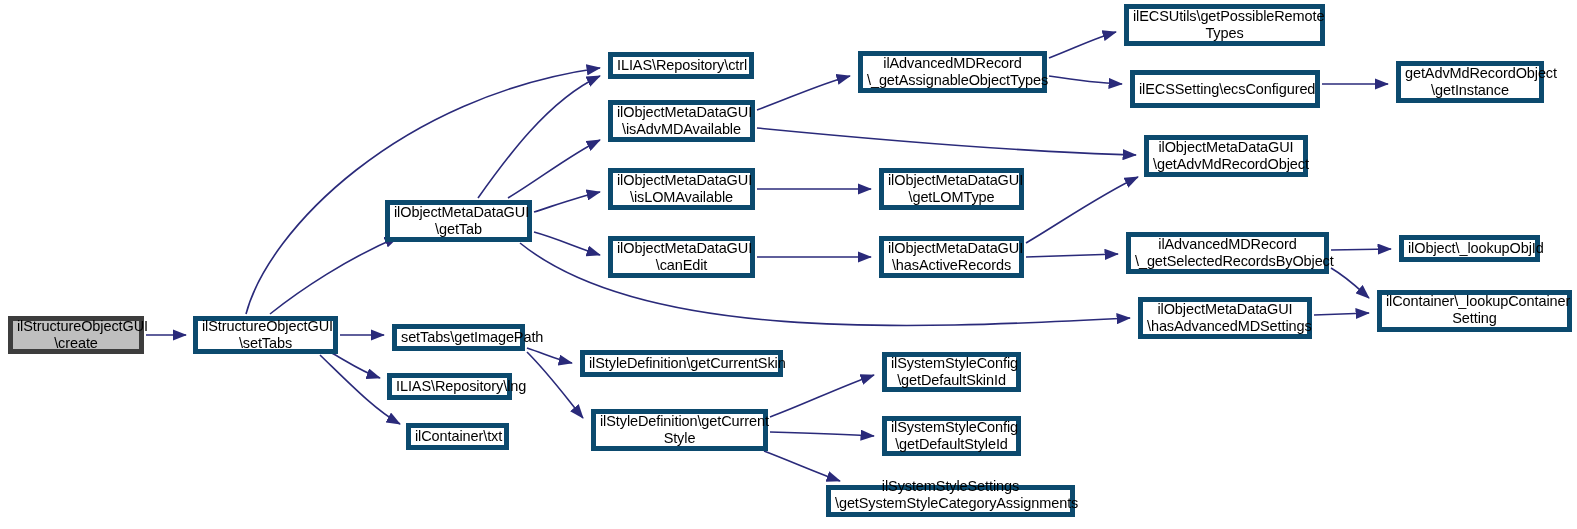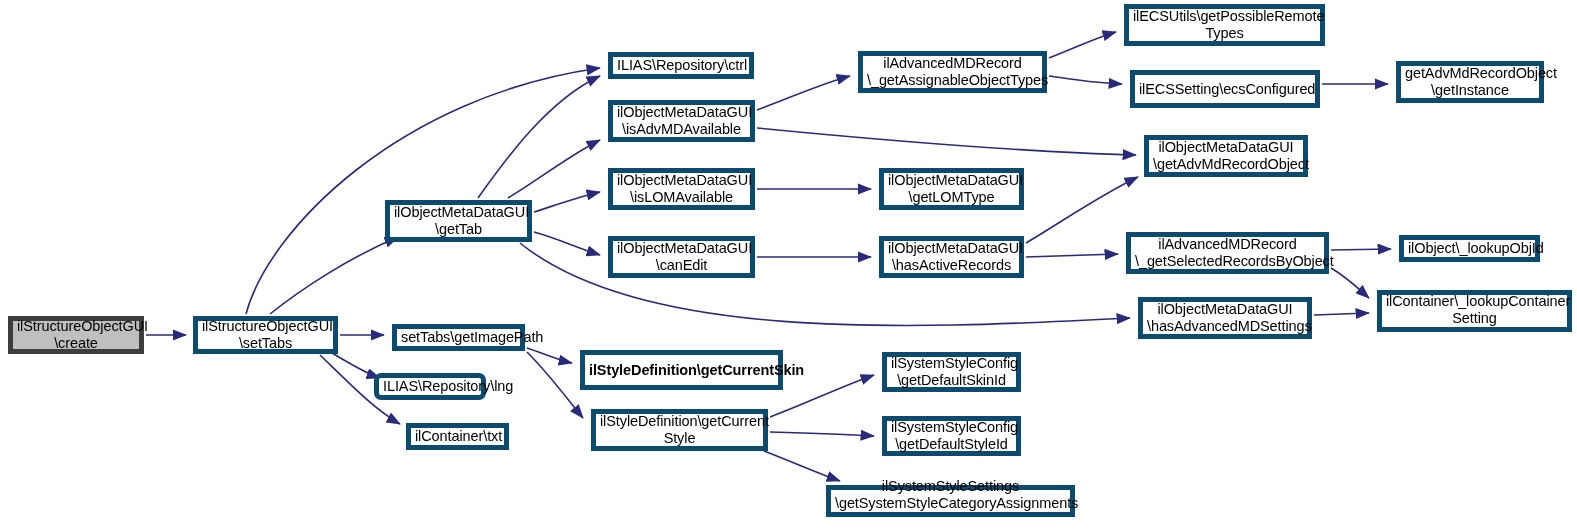--- a/index.html
+++ b/index.html
@@ -109,23 +109,23 @@
       <div class="node" style="left: 879px; top: 236px; width: 145px; height: 42px;"><span class="lbl">ilObjectMetaDataGUI
 \hasActiveRecords</span></div>
       <div class="node" style="left: 1126px; top: 232px; width: 203px; height: 42px;"><span class="lbl">ilAdvancedMDRecord
 \_getSelectedRecordsByObject</span></div>
       <div class="node" style="left: 1399px; top: 235px; width: 141px; height: 27px;"><span class="lbl">ilObject\_lookupObjId</span></div>
       <div class="node" style="left: 1377px; top: 290px; width: 195px; height: 42px; align-items: flex-end;"><span class="lbl">ilContainer\_lookupContainer
 Setting</span></div>
       <div class="node" style="left: 1138px; top: 297px; width: 174px; height: 42px;"><span class="lbl">ilObjectMetaDataGUI
 \hasAdvancedMDSettings</span></div>
       <div class="node" style="left: 392px; top: 324px; width: 133px; height: 27px;"><span class="lbl">setTabs\getImagePath</span></div>
-      <div class="node" style="left: 374px; top: 373px; width: 112px; height: 27px; border-radius: 7px;"><span class="lbl">ILIAS\Repository\lng</span></div>
+      <div class="node" style="left: 387px; top: 373px; width: 125px; height: 27px;"><span class="lbl">ILIAS\Repository\lng</span></div>
       <div class="node" style="left: 406px; top: 423px; width: 103px; height: 27px;"><span class="lbl">ilContainer\txt</span></div>
-      <div class="node" style="left: 580px; top: 350px; width: 203px; height: 40px; font-weight: bold;"><span class="lbl">ilStyleDefinition\getCurrentSkin</span></div>
+      <div class="node" style="left: 580px; top: 350px; width: 203px; height: 27px;"><span class="lbl">ilStyleDefinition\getCurrentSkin</span></div>
       <div class="node" style="left: 591px; top: 409px; width: 177px; height: 42px;"><span class="lbl">ilStyleDefinition\getCurrent
 Style</span></div>
       <div class="node" style="left: 882px; top: 352px; width: 139px; height: 40px;"><span class="lbl">ilSystemStyleConfig
 \getDefaultSkinId</span></div>
       <div class="node" style="left: 882px; top: 416px; width: 139px; height: 40px;"><span class="lbl">ilSystemStyleConfig
 \getDefaultStyleId</span></div>
       <div class="node" style="left: 826px; top: 485px; width: 249px; height: 32px; align-items: flex-end;"><span class="lbl">ilSystemStyleSettings
 \getSystemStyleCategoryAssignments</span></div>
     </div>
 </div>

